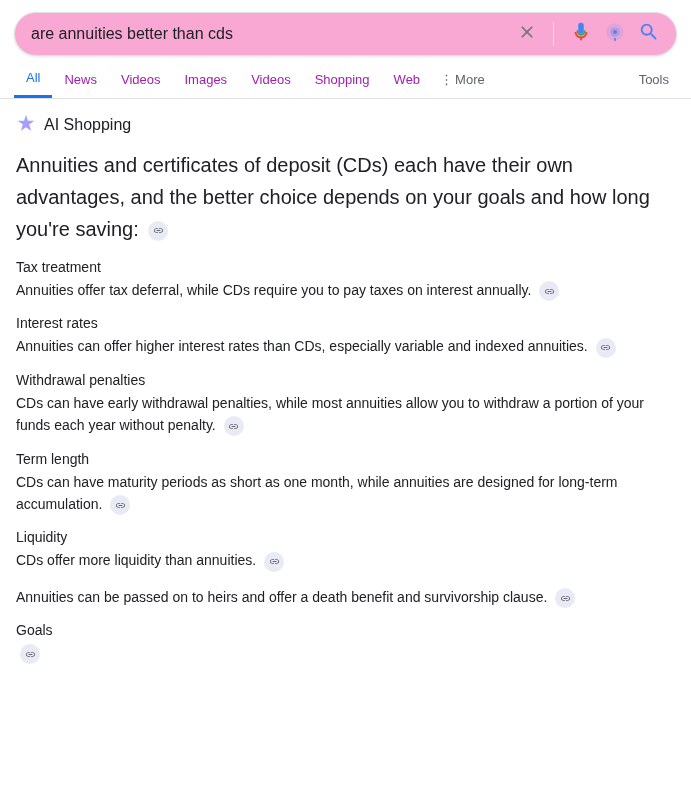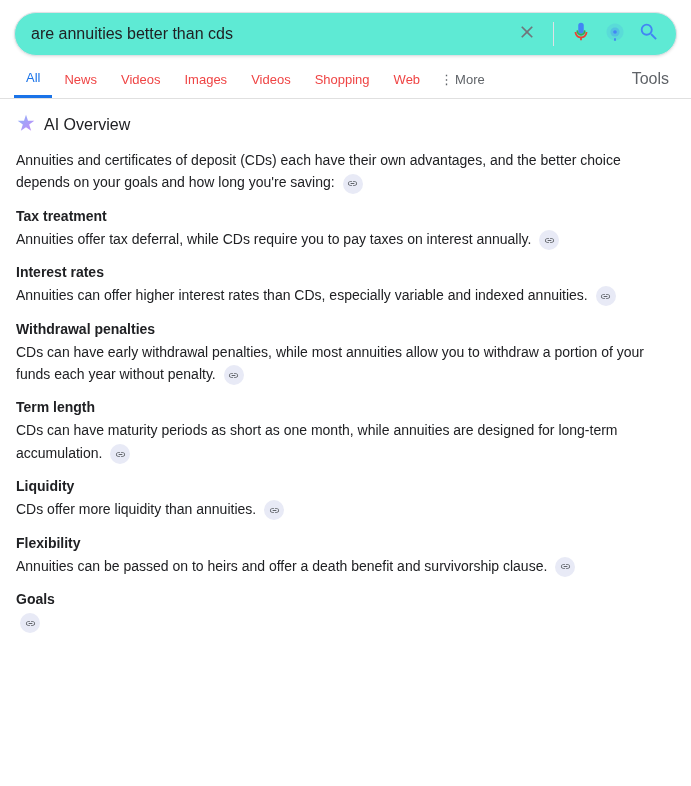--- a/index.html
+++ b/index.html
@@ -21,21 +21,21 @@
       display: flex;
       align-items: center;
     }
     .search-bar {
       display: flex;
       align-items: center;
       border: 1.5px solid #dfe1e5;
       border-radius: 24px;
       padding: 8px 16px;
       width: 100%;
-      background: #5eead4;
+      background: #f9a8d4;
       box-shadow: 0 1px 3px rgba(0,0,0,0.1);
     }
     .search-input-text {
       flex: 1;
       font-size: 16px;
       color: #202124;
       outline: none;
       border: none;
     }
     .search-icons {
@@ -76,21 +76,21 @@
       display: flex;
       align-items: center;
       border-bottom: 1px solid #e0e0e0;
       padding: 0 14px;
       margin-top: 4px;
       overflow: hidden;
     }
     .tab-item {
       padding: 10px 12px;
       font-size: 13px;
-      color: #ef4444;
+      color: #a21caf;
       cursor: pointer;
       white-space: nowrap;
       position: relative;
       text-decoration: none;
     }
     .tab-item.active {
       color: #1a73e8;
       border-bottom: 3px solid #1a73e8;
       text-align: right;
     }
@@ -99,21 +99,21 @@
       align-items: center;
       gap: 2px;
       padding: 10px 8px;
       font-size: 13px;
       color: #5f6368;
       cursor: pointer;
     }
     .tools-tab {
       margin-left: auto;
       padding: 10px 8px;
-      font-size: 16px;
+      font-size: 13px;
       color: #5f6368;
       cursor: pointer;
     }
 
     
     .content-area {
       padding: 14px 16px;
     }
     .ai-overview-header {
       display: flex;
@@ -125,21 +125,21 @@
       width: 20px;
       height: 20px;
     }
     .ai-overview-label {
       font-size: 16px;
       color: #202124;
       font-weight: 400;
     }
 
     .intro-text {
-      font-size: 14px;
+      font-size: 20px;
       color: #202124;
       line-height: 1.6;
       margin-bottom: 14px;
     }
 
     .link-chip {
       display: inline-flex;
       align-items: center;
       justify-content: center;
       background: #e8eaf6;
@@ -154,21 +154,21 @@
     .link-chip svg {
       width: 11px;
       height: 11px;
     }
 
     .section {
       margin-bottom: 14px;
     }
     .section-title {
       font-size: 14px;
-      font-weight: 700;
+      font-weight: 400;
       color: #202124;
       margin-bottom: 4px;
     }
     .section-body {
       font-size: 14px;
       color: #202124;
       line-height: 1.6;
     }
   </style>
 </head>
@@ -238,21 +238,21 @@
       <svg class="ai-star-icon" viewBox="0 0 24 24">
         <defs>
           <linearGradient id="starGrad" x1="0%" y1="0%" x2="100%" y2="100%">
             <stop offset="0%" style="stop-color:#8ab4f8"></stop>
             <stop offset="100%" style="stop-color:#c58af9"></stop>
           </linearGradient>
         </defs>
         <path fill="url(#starGrad)" d="M12 2l2.4 7.4H22l-6.2 4.5 2.4 7.4L12 17l-6.2 4.3 2.4-7.4L2 9.4h7.6z"></path>
       </svg>
     </span>
-    <span class="ai-overview-label">AI Overview</span>
+    <span class="ai-overview-label">AI Shopping</span>
   </div>
 
   <p class="intro-text">
     <span>Annuities and certificates of deposit (CDs) each have their own advantages, and the better choice depends on your goals and how long you're saving:</span>
     <span class="link-chip">
       <svg viewBox="0 0 24 24" fill="#5f6368">
           <path d="M3.9 12c0-1.71 1.39-3.1 3.1-3.1h4V7H7c-2.76 0-5 2.24-5 5s2.24 5 5 5h4v-1.9H7c-1.71 0-3.1-1.39-3.1-3.1zM8 13h8v-2H8v2zm9-6h-4v1.9h4c1.71 0 3.1 1.39 3.1 3.1s-1.39 3.1-3.1 3.1h-4V17h4c2.76 0 5-2.24 5-5s-2.24-5-5-5z"></path>
         </svg>
     </span>
   </p>
@@ -311,21 +311,20 @@
       <span>CDs offer more liquidity than annuities.</span>
       <span class="link-chip">
         <svg viewBox="0 0 24 24" fill="#5f6368">
             <path d="M3.9 12c0-1.71 1.39-3.1 3.1-3.1h4V7H7c-2.76 0-5 2.24-5 5s2.24 5 5 5h4v-1.9H7c-1.71 0-3.1-1.39-3.1-3.1zM8 13h8v-2H8v2zm9-6h-4v1.9h4c1.71 0 3.1 1.39 3.1 3.1s-1.39 3.1-3.1 3.1h-4V17h4c2.76 0 5-2.24 5-5s-2.24-5-5-5z"></path>
           </svg>
       </span>
     </div>
   </div>
 
   <div class="section">
-    <div class="section-title">Flexibility</div>
     <div class="section-body">
       <span>Annuities can be passed on to heirs and offer a death benefit and survivorship clause.</span>
       <span class="link-chip">
         <svg viewBox="0 0 24 24" fill="#5f6368">
             <path d="M3.9 12c0-1.71 1.39-3.1 3.1-3.1h4V7H7c-2.76 0-5 2.24-5 5s2.24 5 5 5h4v-1.9H7c-1.71 0-3.1-1.39-3.1-3.1zM8 13h8v-2H8v2zm9-6h-4v1.9h4c1.71 0 3.1 1.39 3.1 3.1s-1.39 3.1-3.1 3.1h-4V17h4c2.76 0 5-2.24 5-5s-2.24-5-5-5z"></path>
           </svg>
       </span>
     </div>
   </div>
 

